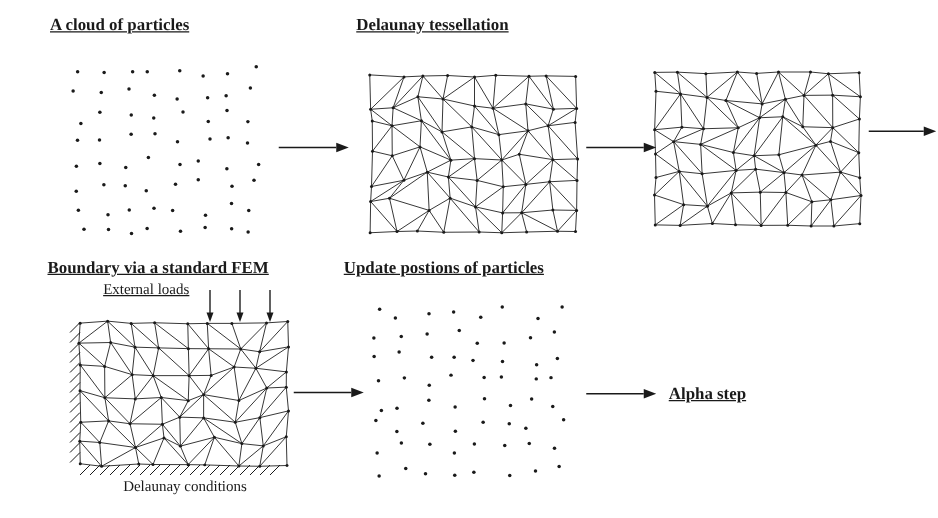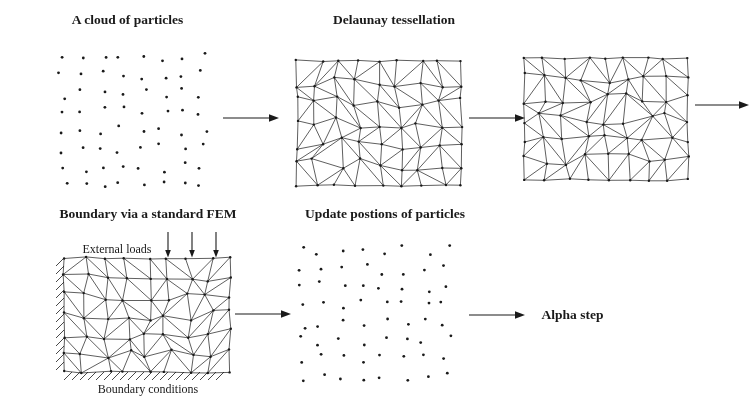--- a/index.html
+++ b/index.html
@@ -4,35 +4,35 @@
 <style>
   * { margin:0; padding:0; box-sizing:border-box; }
   html,body { background:#ffffff; }
   .canvas {
     position:relative; width:750px; height:414px; background:#ffffff;
     font-family:"Liberation Serif", serif; color:#1a1a1a; overflow:hidden;
   }
   .abs { position:absolute; }
   .title {
     position:absolute; font-weight:bold; font-size:13.5px;
-    text-align:center; line-height:1.15; white-space:nowrap;
+    line-height:1.15; white-space:nowrap;text-decoration:underline;
   }
   .sublabel {
     position:absolute; font-size:12px; text-align:center; white-space:nowrap;
   }
   .arrow-svg line { stroke:#1a1a1a; stroke-width:1.2; }
   .arrow-svg polygon { fill:#1a1a1a; }
 </style>
 </head>
 <body>
 
 <div class="canvas">
 
   <div class="title" style="left:40px; top:12px; width:175px;">A cloud of particles</div>
-  <div class="title" style="left:304px; top:12px; width:180px;">Delaunay tessellation</div>
+  <div class="title" style="left:285px; top:12px; width:180px;">Delaunay tessellation</div>
 
   <div class="title" style="left:38px; top:206px; width:220px;">Boundary via a standard FEM</div>
   <div class="title" style="left:275px; top:206px; width:220px;">Update postions of particles</div>
 
   <svg id="cloud1" class="abs" style="left:55px; top:50px;" width="155" height="142">
       <circle cx="7.1" cy="7.3" r="1.4" fill="#1a1a1a"></circle>
       <circle cx="28.3" cy="8.0" r="1.4" fill="#1a1a1a"></circle>
       <circle cx="51.1" cy="7.4" r="1.4" fill="#1a1a1a"></circle>
       <circle cx="62.8" cy="7.3" r="1.4" fill="#1a1a1a"></circle>
       <circle cx="88.8" cy="6.5" r="1.4" fill="#1a1a1a"></circle>
@@ -394,22 +394,22 @@
       <circle cx="10.3" cy="136.8" r="1.4" fill="#1a1a1a"></circle>
       <circle cx="31.6" cy="130.7" r="1.4" fill="#1a1a1a"></circle>
       <circle cx="47.4" cy="135.0" r="1.4" fill="#1a1a1a"></circle>
       <circle cx="70.8" cy="136.2" r="1.4" fill="#1a1a1a"></circle>
       <circle cx="86.1" cy="133.8" r="1.4" fill="#1a1a1a"></circle>
       <circle cx="114.8" cy="136.3" r="1.4" fill="#1a1a1a"></circle>
       <circle cx="135.4" cy="132.7" r="1.4" fill="#1a1a1a"></circle>
       <circle cx="154.3" cy="129.2" r="1.4" fill="#1a1a1a"></circle>
     </svg>
 
-  <div class="sublabel" style="left:72px; top:242px; width:90px;">External loads</div>
-  <div class="sublabel" style="left:83px; top:382px; width:130px;">Boundary conditions</div>
+  <div class="sublabel" style="left:72px; top:224px; width:90px;text-decoration:underline;">External loads</div>
+  <div class="sublabel" style="left:83px; top:382px; width:130px;">Delaunay conditions</div>
 
   <svg class="abs arrow-svg" style="left:222px; top:111px;" width="58" height="14">
     <line x1="1" y1="7" x2="47" y2="7"></line>
       <polygon points="47,3.2 57,7 47,10.8"></polygon>
   </svg>
   <svg class="abs arrow-svg" style="left:468px; top:111px;" width="58" height="14">
     <line x1="1" y1="7" x2="47" y2="7"></line>
       <polygon points="47,3.2 57,7 47,10.8"></polygon>
   </svg>
   <svg class="abs arrow-svg" style="left:694px; top:98px;" width="56" height="14">

